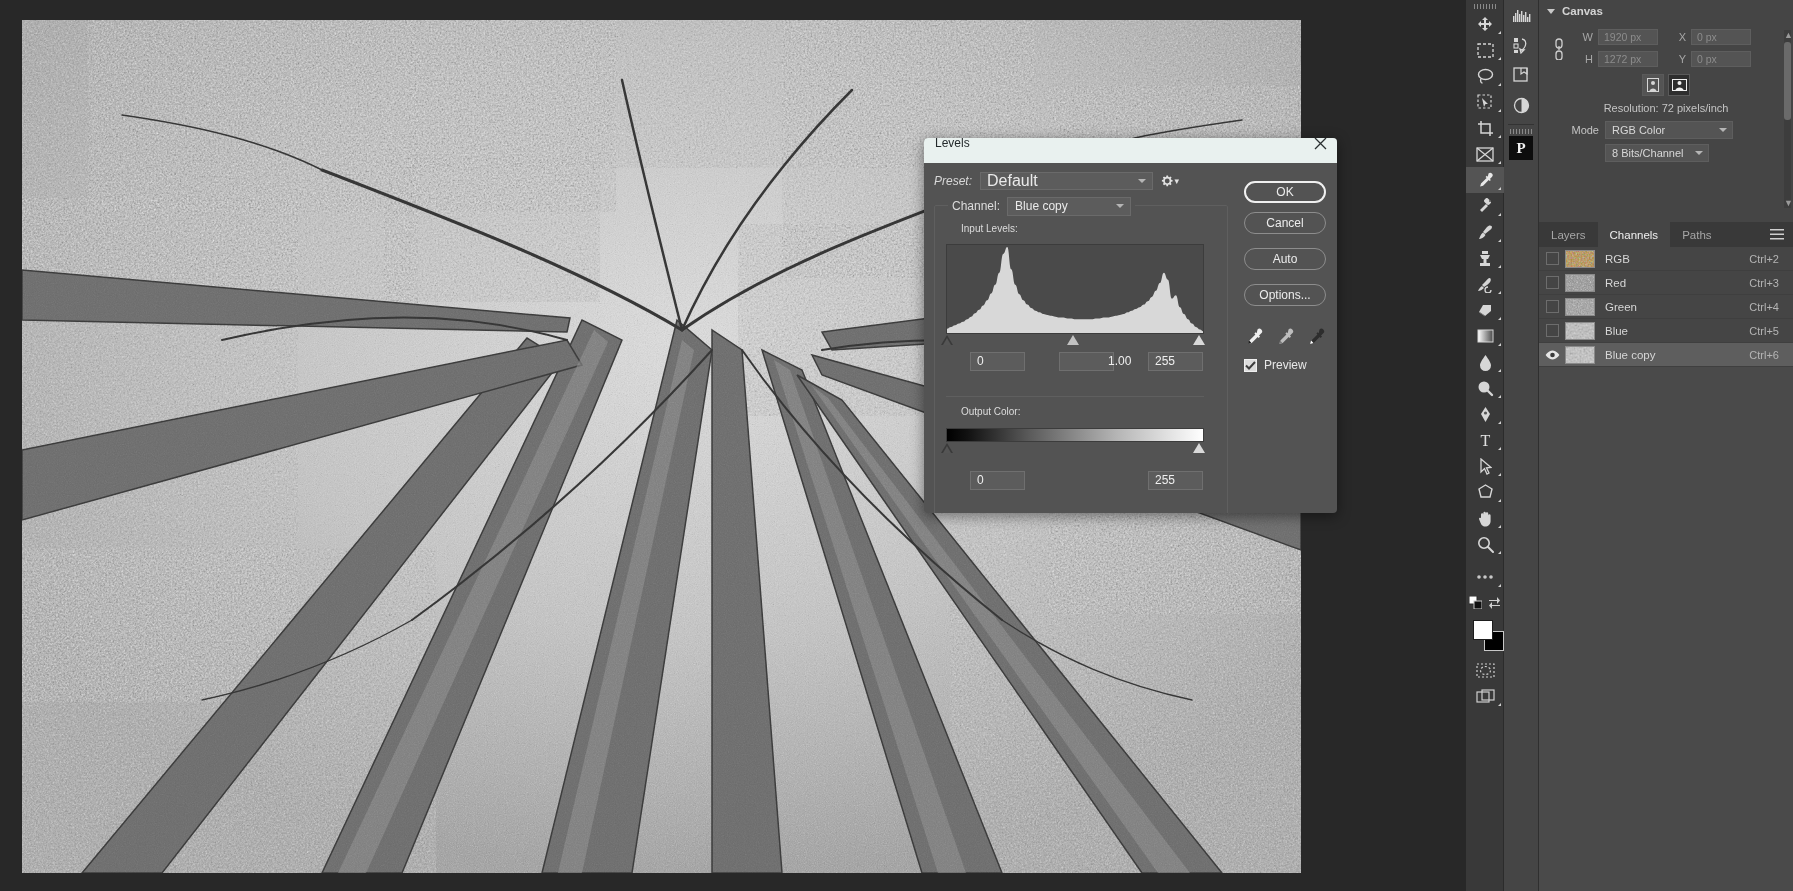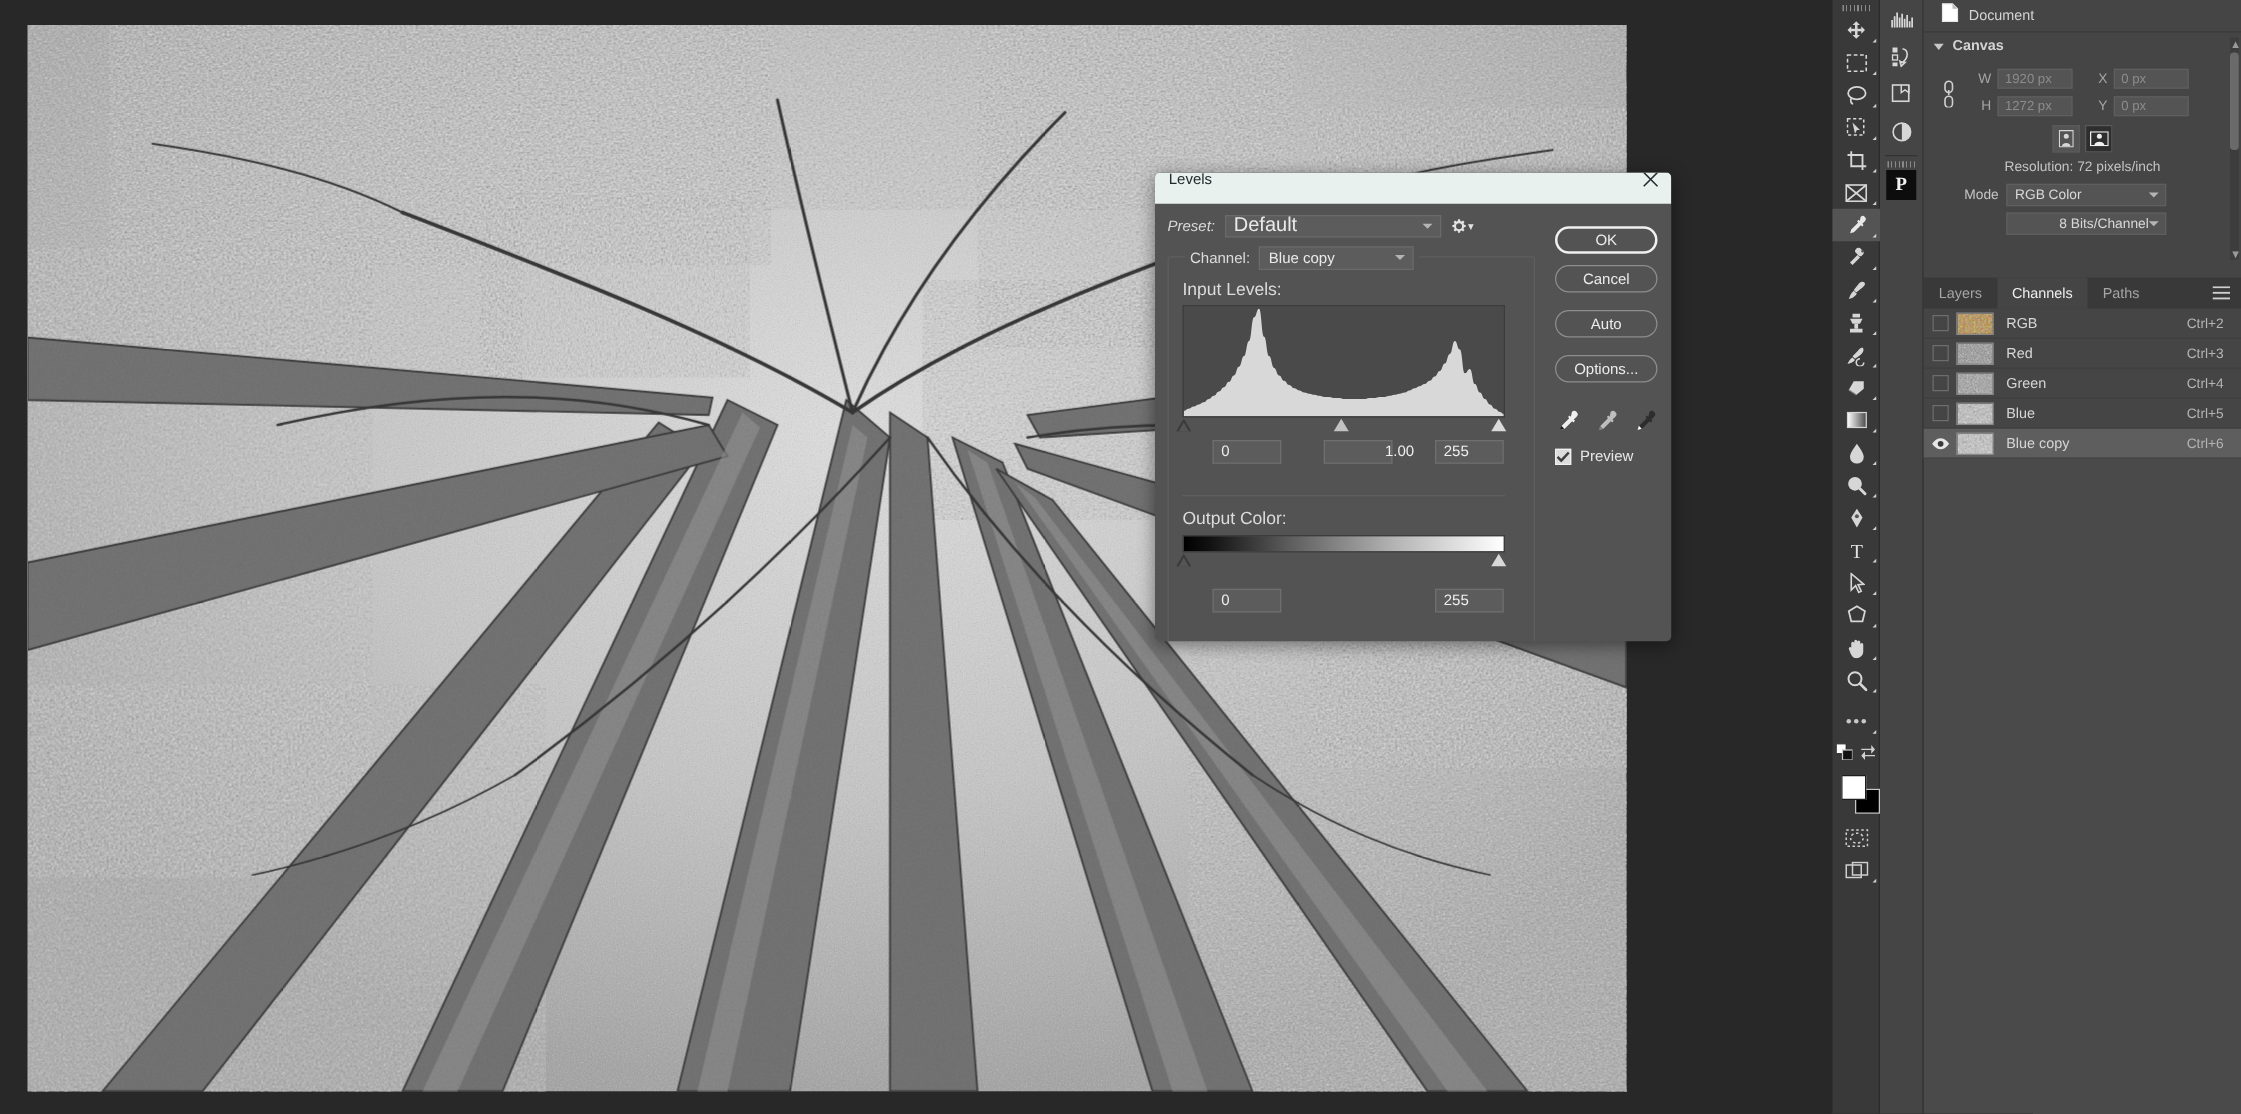--- a/index.html
+++ b/index.html
@@ -173,21 +173,21 @@
     position:absolute; left:13px; top:-9px; height:18px;
     background:#535353; display:flex; align-items:center; gap:7px; padding: 0 4px;
   }
   .group-legend .lbl { color:#dcdcdc; font-size:12px; }
   #channel-select {
     width:124px; height:19px; background:#5c5c5c; border:1px solid #6a6a6a;
     color:#eaeaea; font-size:12px; display:flex; align-items:center;
     padding-left:7px; justify-content:space-between; cursor:pointer;
   }
 
-  .sub-label { color:#dcdcdc; font-size:14px; }
+  .sub-label { color:#dcdcdc; font-size:10px;margin-left:15px; }
   #input-levels-label { position:absolute; left:11px; top:17px; }
   #histogram-box {
     position:absolute; left:11px; top:38px; width:258px; height:90px;
     background:#4a4a4a; border:1px solid #3c3c3c;
   }
   #histogram-box svg { display:block; width:100%; height:100%; }
 
   .slider-track { position:absolute; left:11px; top:129px; width:258px; height:12px; }
   .handle-hollow, .handle-solid {
     position:absolute; top:0; width:0; height:0;
@@ -549,29 +549,20 @@
         </svg>
     </div>
     <div class="rail-divider"></div>
     <div class="grip"></div>
     <div id="ps-badge">P</div>
   </div>
 
   <div id="right-panels">
 
     <div id="doc-panel" style="height:222px;position:relative;">
-      <div class="doc-head">
-        <span>
-          <svg width="14" height="16" viewBox="0 0 14 16">
-              <path d="M1 1 H9 L13 5 V15 H1Z" fill="#fff" stroke="#e8e8e8"></path>
-              <path d="M9 1 V5 H13" fill="#bdbdbd"></path>
-            </svg>
-        </span>
-        <span class="lbl">Document</span>
-      </div>
 
       <div class="section-row">
         <span class="chev"></span>
         <span class="tw">Canvas</span>
       </div>
 
       <div class="field-grid">
         <span class="link-icon">
           <svg width="12" height="24" viewBox="0 0 12 24">
               <path d="M6 3 a3 3 0 0 1 3 3 v3 a3 3 0 0 1 -6 0 v-3 a3 3 0 0 1 3 -3Z" fill="none" stroke="#cfcfcf" stroke-width="1.3"></path>
@@ -614,21 +605,21 @@
 
       <div class="mode-row">
         <span class="mode-lbl">Mode</span>
         <span class="sel-box" style="width:128px;">
           <span>RGB Color</span>
           <span class="cv"></span>
         </span>
       </div>
       <div class="mode-row" style="margin-top:3px;">
         <span class="mode-lbl"></span>
-        <span class="sel-box" style="width:128px;justify-content:flex-end;">
+        <span class="sel-box" style="width:104px;">
           <span>8 Bits/Channel</span>
           <span class="cv"></span>
         </span>
       </div>
 
       <div class="panel-scrollbar" style="top:30px;height:178px;">
         <div class="sb-arrow">▲</div>
         <div class="thumb" style="height:78px;margin-top:2px;"></div>
         <div class="sb-arrow" style="position:absolute;bottom:0;width:7px;">▼</div>
       </div>

